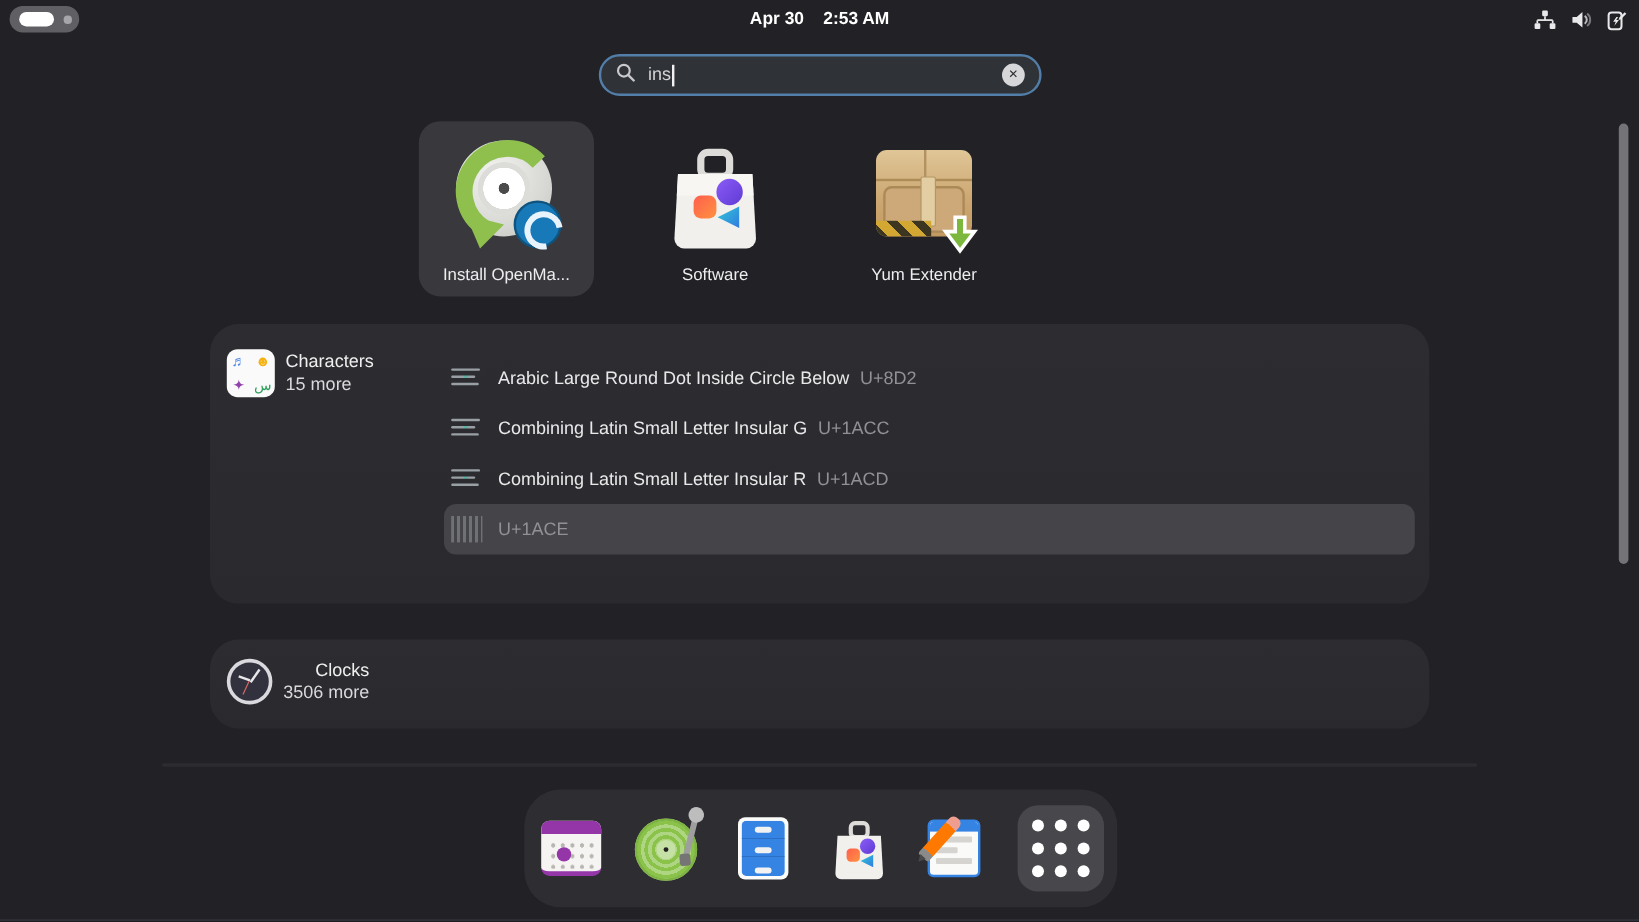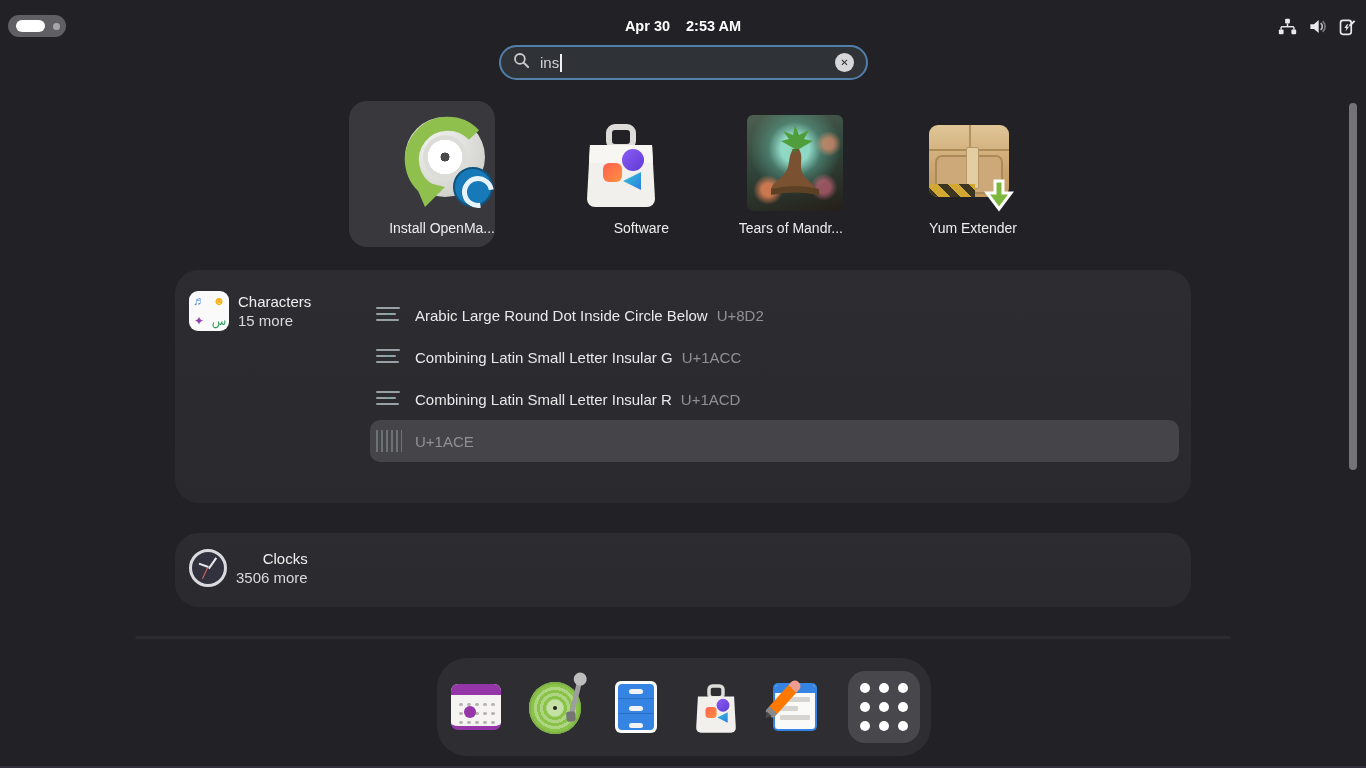--- a/index.html
+++ b/index.html
@@ -3,40 +3,40 @@
 <meta charset="utf-8">
 <style>
   html,body{margin:0;padding:0;background:#18181b;}
   .screen{
     position:relative;width:1366px;height:768px;overflow:hidden;
     background:#222226;
     font-family:"Liberation Sans","DejaVu Sans",sans-serif;
     color:#eceaea;
   }
   
-  .topbar{position:absolute;top:0;left:0;width:100%;height:32px;margin-top:10px;}
+  .topbar{position:absolute;top:0;left:0;width:100%;height:32px;}
   .ws-pill{position:absolute;left:8px;top:5px;width:58px;height:22px;border-radius:12px;background:#606064;display:flex;align-items:center;padding:0 6px;box-sizing:border-box;}
   .ws-pill .active{width:31px;height:12px;border-radius:6px;background:#ffffff;margin-left:2px;}
   .ws-pill .dot{width:7px;height:7px;border-radius:50%;background:#a6a6aa;margin-left:8px;}
   .clock{position:absolute;top:0;left:0;width:100%;height:32px;display:flex;align-items:center;justify-content:center;gap:16px;font-size:14.5px;font-weight:700;color:#ffffff;}
   .tray{position:absolute;right:10px;top:0;height:32px;display:flex;align-items:center;gap:11px;}
   .tray svg{display:block;}
   
   .search{
     position:absolute;left:499px;top:45px;width:369px;height:35px;box-sizing:border-box;
     border:2px solid #527ea9;border-radius:18px;background:#2f3237;
     display:flex;align-items:center;padding:0 12px;
   }
   .search .text{font-size:15px;color:#d3d3d6;margin-left:10px;flex:1;display:flex;align-items:center;}
   .caret{display:inline-block;width:1.5px;height:18px;background:#f1f1f3;margin-left:1px;}
   .clear-btn{width:19px;height:19px;border-radius:50%;background:#d7d7da;display:flex;align-items:center;justify-content:center;}
   .clear-btn::before{content:"✕";font-size:10px;font-weight:700;color:#2d2d31;}
   
   .apps-row{position:absolute;top:101px;left:349px;display:flex;gap:28px;}
-  .app-tile{width:146px;height:146px;border-radius:18px;display:flex;flex-direction:column;align-items:flex-end;padding-top:14px;box-sizing:border-box;}
+  .app-tile{width:146px;height:146px;border-radius:18px;display:flex;flex-direction:column;align-items:center;padding-top:14px;box-sizing:border-box;}
   .app-tile.selected{background:#39393d;}
   .app-icon{width:96px;height:96px;position:relative;flex:0 0 auto;}
   .app-label{margin-top:9px;font-size:14px;color:#ededee;white-space:nowrap;}
   
   .disc{position:absolute;left:6px;top:2px;width:80px;height:80px;border-radius:50%;background:radial-gradient(circle at 40% 35%,#f2f2f0,#d8d8d4 60%,#c2c2be);}
   .disc-ring{position:absolute;left:24px;top:20px;width:44px;height:44px;border-radius:50%;background:radial-gradient(circle,#4a4a4a 0 14%,#ffffff 15% 55%,#dcdcd8 56% 70%,transparent 71%);}
   .green-arc{position:absolute;left:0;top:0;}
   .om-emblem{position:absolute;right:2px;bottom:4px;width:40px;height:40px;border-radius:50%;background:#1879b8;border:2px solid #10537e;box-sizing:border-box;}
   .om-emblem::before{content:"";position:absolute;left:7px;top:7px;width:22px;height:22px;border-radius:50%;border:5px solid #e8f3fb;border-right-color:transparent;transform:rotate(35deg);}
   
@@ -224,33 +224,20 @@
           <path d="M17 30 h62 l3 54 a8 8 0 0 1 -8 8 H22 a8 8 0 0 1 -8 -8 z" fill="#f2f0ed"></path>
           <path d="M17 30 h62 l1 18 H16 z" fill="#f8f6f3"></path>
           <rect x="30" y="48" width="19" height="19" rx="6" fill="url(#g-or)"></rect>
           <circle cx="60" cy="45" r="11" fill="url(#g-pu)"></circle>
           <path d="M50 66 L68 57 v18 z" fill="url(#g-te)"></path>
         </svg>
       </div>
       <div class="app-label">Software</div>
     </div>
 
-    <div class="app-tile">
-      <div class="app-icon">
-        <div class="tears-img">
-          <svg width="96" height="96" viewBox="0 0 96 96" style="position:absolute;left:0;top:0">
-            <path d="M46 34 c-6 10 -2 16 -8 24 c-5 7 -12 9 -14 16 c10 2 34 3 44 0 c-3 -8 -10 -9 -13 -17 c-3 -8 2 -14 -3 -23 z" fill="#7a5232"></path>
-            <path d="M24 74 q24 -6 48 0 l0 6 q-24 -5 -48 0 z" fill="#5d4125"></path>
-            <path d="M48 34 l-14 -8 8 -2 -6 -8 10 4 2 -10 4 10 10 -5 -5 9 9 2 -14 8 z" fill="#4f9e3b"></path>
-            <path d="M44 33 q4 4 8 0 l-4 5 z" fill="#3c7a2e"></path>
-          </svg>
-        </div>
-      </div>
-      <div class="app-label">Tears of Mandr...</div>
-    </div>
 
     <div class="app-tile">
       <div class="app-icon">
         <div class="yumbox">
           <div class="crease"></div>
           <div class="lid"></div>
           <div class="open"></div>
           <div class="tape"></div>
           <div class="hazard"></div>
         </div>

